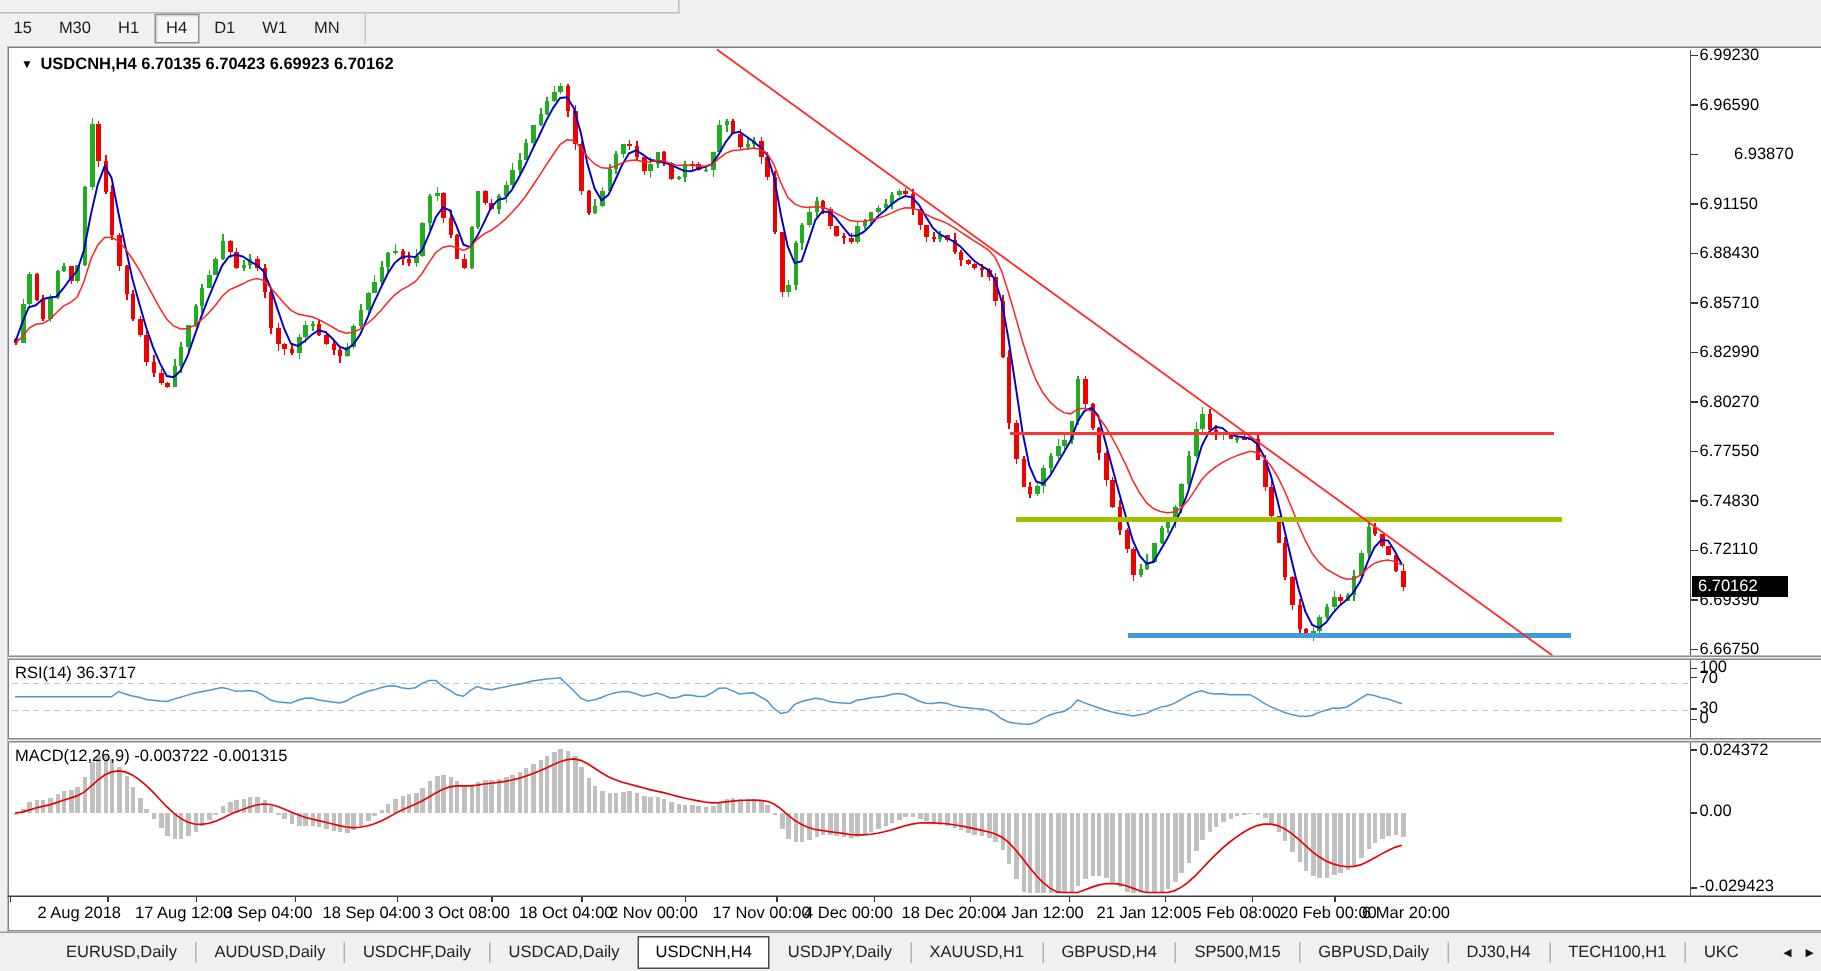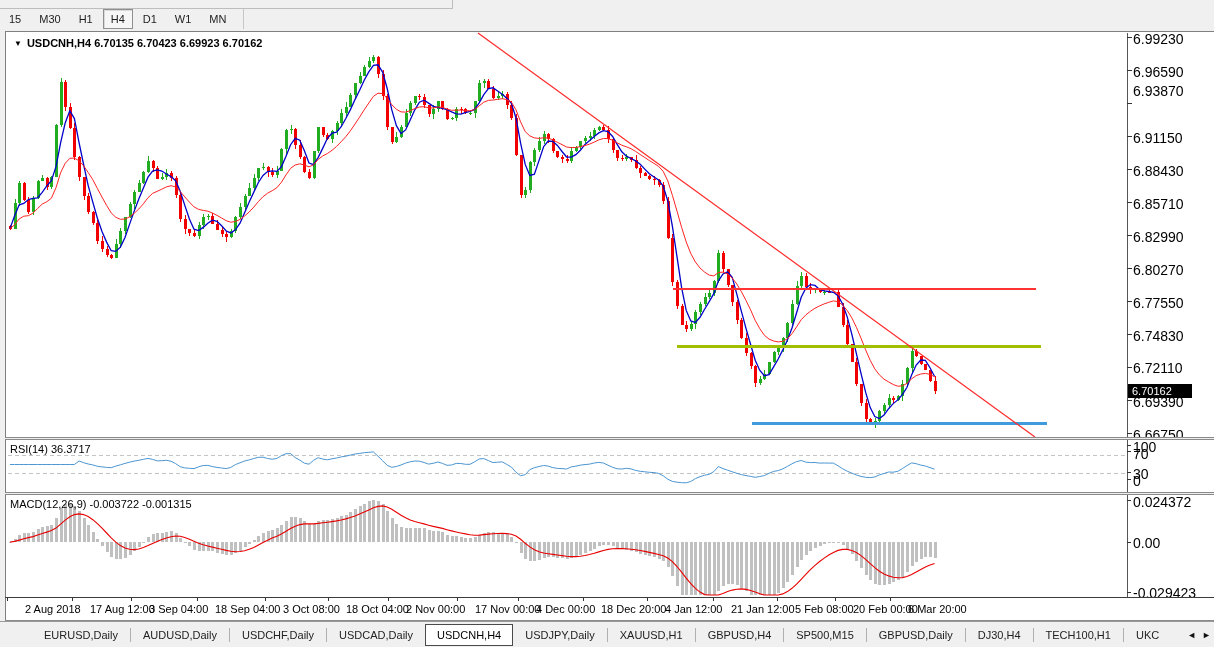--- a/index.html
+++ b/index.html
@@ -15,21 +15,21 @@
 
   
   .chart-win{position:absolute;left:5px;top:31px;width:1209px;height:590px;background:#fff;border-left:1px solid #808080;border-top:1px solid #808080;}
   .pane-sep{position:absolute;left:5px;width:1209px;height:3px;background:#ededed;border-top:1px solid #8a8a8a;border-bottom:1px solid #8a8a8a;box-sizing:border-box;}
   .scale-line{position:absolute;left:5px;width:1209px;height:0;border-top:1px solid #3c3c3c;}
 
   .chart-title{position:absolute;left:14px;top:37px;font-size:11px;font-weight:700;color:#000;letter-spacing:0;}
   .chart-title .dd{font-size:8px;margin-right:5px;position:relative;top:-1px;}
   .ind-label{position:absolute;left:10px;font-size:11px;color:#000;}
 
-  .axis-label{position:absolute;left:1133px;font-size:14px;color:#000;white-space:nowrap;}
+  .axis-label{position:absolute;left:1133px;font-size:11px;color:#000;white-space:nowrap;}
   .cur-price{position:absolute;left:1128px;width:60px;height:14px;background:#000;color:#fff;font-size:11px;line-height:14px;padding-left:4px;z-index:5;}
 
   .time-label{position:absolute;top:603px;font-size:11px;color:#000;white-space:nowrap;margin-left:18px;}
 
   
   .tabbar{position:absolute;left:0;top:621px;width:1214px;height:26px;background:#f0f0f0;border-top:1px solid #9a9a9a;display:flex;align-items:center;overflow:hidden;}
   .tabbar-inner{display:flex;align-items:center;height:100%;padding-left:32px;width:1170px;overflow:hidden;}
   .tab{font-size:11px;color:#222;padding:4px 12px;white-space:nowrap;}
   .tab.active{background:#fff;border:1px solid #4a4a4a;padding:4px 11px;color:#000;}
   .tab-sep{width:1px;height:14px;background:#b0b0b0;}
@@ -719,21 +719,21 @@
     </svg>
 
   <div class="chart-title"><span class="dd">▼</span><span>USDCNH,H4 6.70135 6.70423 6.69923 6.70162</span></div>
 
   <div class="ind-label" style="top:443px">RSI(14) 36.3717</div>
   <div class="ind-label" style="top:498px">MACD(12,26,9) -0.003722 -0.001315</div>
 
   <div>
       <div class="axis-label" style="top: 31px;">6.99230</div>
       <div class="axis-label" style="top: 64px;">6.96590</div>
-      <div class="axis-label" style="top: 83px;">6.93870</div>
+      <div class="axis-label" style="top: 97px; margin-left: 23px;">6.93870</div>
       <div class="axis-label" style="top: 130px;">6.91150</div>
       <div class="axis-label" style="top: 163px;">6.88430</div>
       <div class="axis-label" style="top: 196px;">6.85710</div>
       <div class="axis-label" style="top: 229px;">6.82990</div>
       <div class="axis-label" style="top: 262px;">6.80270</div>
       <div class="axis-label" style="top: 295px;">6.77550</div>
       <div class="axis-label" style="top: 328px;">6.74830</div>
       <div class="axis-label" style="top: 360px;">6.72110</div>
       <div class="axis-label" style="top: 394px;">6.69390</div>
       <div class="axis-label" style="top: 427px;">6.66750</div>

